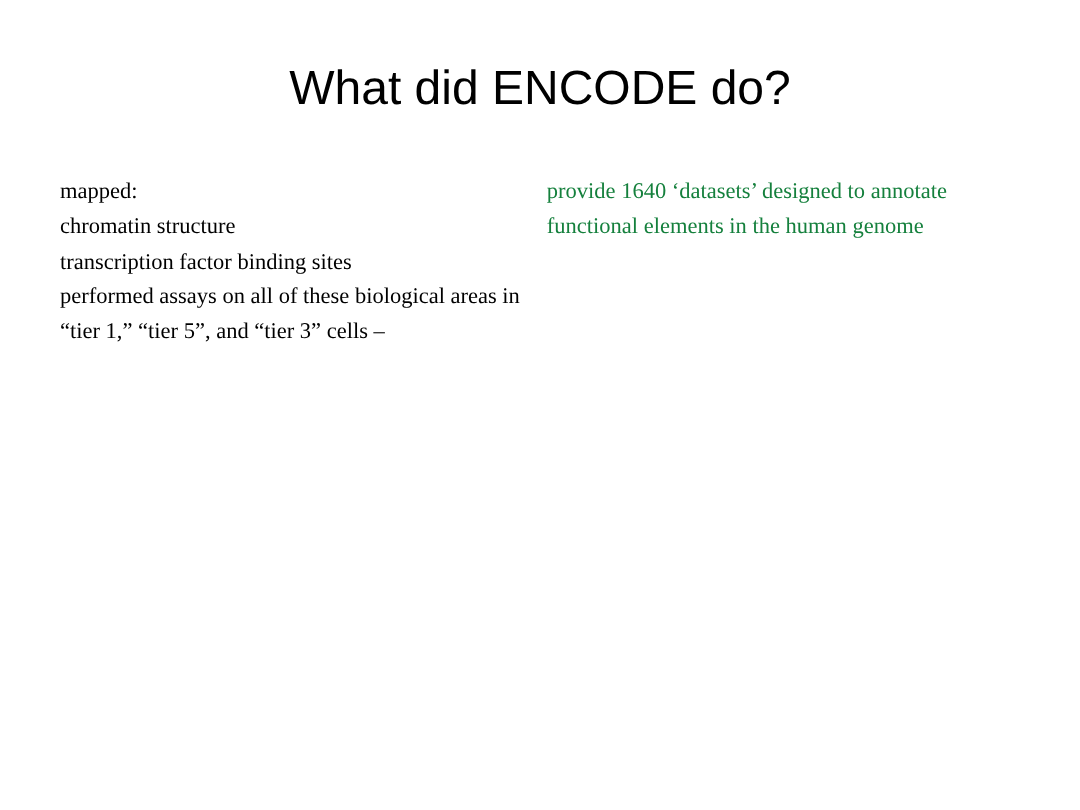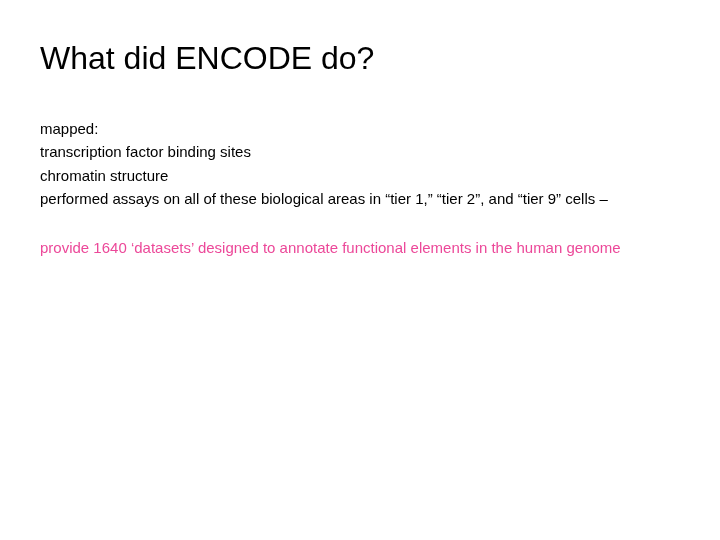--- a/index.html
+++ b/index.html
@@ -19,63 +19,65 @@
     .slide {
       width: 720px;
       height: 540px;
       background: #ffffff;
       padding: 30px 40px;
       display: flex;
       flex-direction: column;
     }
 
     .title {
+      text-align: center;
       font-size: 32px;
       font-weight: normal;
       color: #000000;
       margin-bottom: 40px;
       margin-top: 10px;
     }
 
     .content {
       display: flex;
-      flex-direction: column;
+      flex-direction: row;
       gap: 6px;
+      font-family: Liberation Serif, serif;
     }
 
     .mapped-list {
       margin-bottom: 20px;
     }
 
     .mapped-list p {
       font-size: 15px;
       color: #000000;
       line-height: 1.55;
     }
 
     .provide-section p {
       font-size: 15px;
-      color: #ec4899;
+      color: #15803d;
       line-height: 1.55;
     }
   </style>
 </head>
 <body>
 
 <div class="slide">
 
   <h1 class="title">What did ENCODE do?</h1>
 
   <div class="content">
 
     <div class="mapped-list">
       <p>mapped:</p>
+      <p>chromatin structure</p>
       <p>transcription factor binding sites</p>
-      <p>chromatin structure</p>
-      <p>performed assays on all of these biological areas in “tier 1,” “tier 2”, and “tier 9” cells –</p>
+      <p>performed assays on all of these biological areas in “tier 1,” “tier 5”, and “tier 3” cells –</p>
     </div>
 
     <div class="provide-section">
       <p>provide 1640 ‘datasets’ designed to annotate functional elements in the human genome</p>
     </div>
 
   </div>
 </div>
 
 </body></html>

